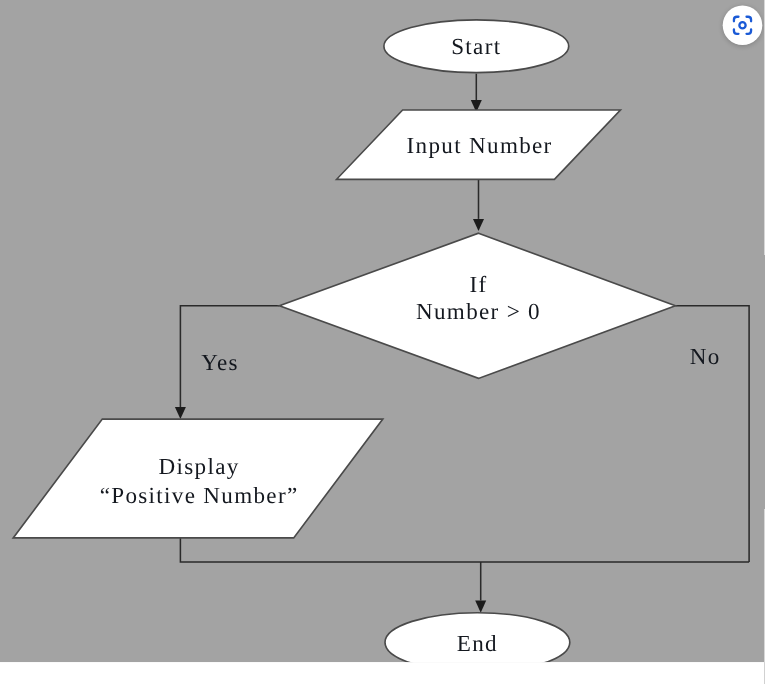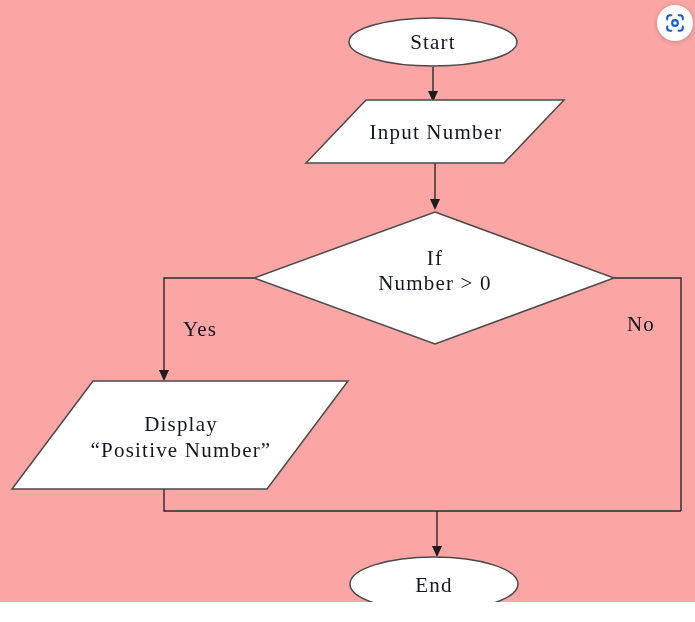--- a/index.html
+++ b/index.html
@@ -4,21 +4,21 @@
 <style>
   html, body {
     margin: 0;
     padding: 0;
     background: #ffffff;
   }
   .stage {
     position: relative;
     width: 695px;
     height: 602px;
-    background: #fca5a5;
+    background: #a3a3a3;
     overflow: hidden;
     font-family: "Liberation Serif", "DejaVu Serif", serif;
   }
   svg.flow {
     position: absolute;
     left: 0;
     top: 0;
     display: block;
   }
   svg.flow .shape {

